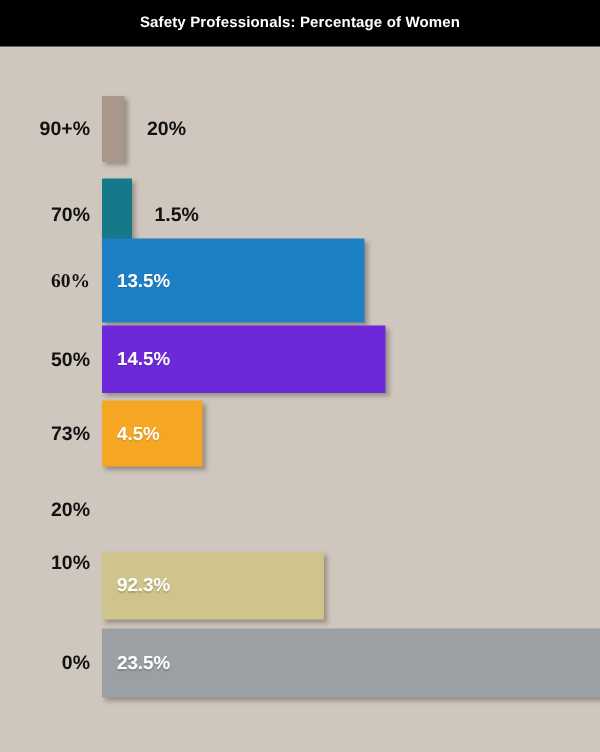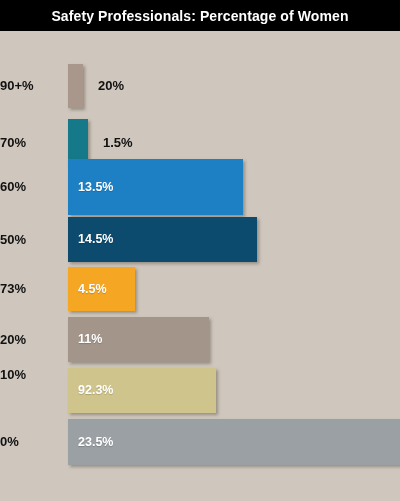--- a/index.html
+++ b/index.html
@@ -31,21 +31,21 @@
     width: 400px;
     height: 31px;
     background: #000000;
     display: flex;
     align-items: center;
     justify-content: center;
     box-sizing: border-box;
   }
   #chart-title {
     color: #ffffff;
-    font-size: 14px;
+    font-size: 10px;
     font-weight: bold;
     letter-spacing: 0.1px;
     line-height: 1;
     white-space: nowrap;
     text-align: right;
   }
 
   
   #plot-area {
     position: absolute;
@@ -60,21 +60,21 @@
     left: 0;
     width: 400px;
     display: flex;
     align-items: center;
   }
 
   .cat-label {
     position: absolute;
     left: 0;
     width: 60px;
-    text-align: left;
+    text-align: right;
     font-size: 13px;
     font-weight: bold;
     color: #111111;
     line-height: 1;
     white-space: nowrap;
   }
 
   .bar {
     position: absolute;
     left: 68px;
@@ -117,42 +117,39 @@
         <div class="cat-label" style="top: 15px;">90+%</div>
         <div class="bar" style="width: 15px; height: 44px; background: rgb(168, 151, 138);"></div>
         <div class="bar-value-outside" style="left: 98px; top: 15px;">20%</div>
       </div>
       <div class="bar-row" style="top: 88px; height: 47px;">
         <div class="cat-label" style="top: 17px;">70%</div>
         <div class="bar" style="width: 20px; height: 47px; background: rgb(21, 121, 138);"></div>
         <div class="bar-value-outside" style="left: 103px; top: 17px;">1.5%</div>
       </div>
       <div class="bar-row" style="top: 134px; height: 44px;">
-        <div class="cat-label" style="top: 15px;">60%</div>
+        <div class="cat-label" style="top: 15px; font-family: Liberation Serif, serif;">60%</div>
         <div class="bar" style="width: 175px; height: 56px; background: rgb(30, 128, 196);">
           <span class="bar-value-inside">13.5%</span>
         </div>
       </div>
       <div class="bar-row" style="top: 186px; height: 45px;">
         <div class="cat-label" style="top: 16px;">50%</div>
-        <div class="bar" style="width: 189px; height: 45px; background: #0c4a6e;">
+        <div class="bar" style="width: 189px; height: 45px; background: #6d28d9;">
           <span class="bar-value-inside">14.5%</span>
         </div>
       </div>
       <div class="bar-row" style="top: 236px; height: 44px;">
         <div class="cat-label" style="top: 15px;">73%</div>
         <div class="bar" style="width: 67px; height: 44px; background: rgb(245, 166, 35);">
           <span class="bar-value-inside">4.5%</span>
         </div>
       </div>
       <div class="bar-row" style="top: 286px; height: 45px;">
         <div class="cat-label" style="top: 16px;">20%</div>
-        <div class="bar" style="width: 141px; height: 45px; background: rgb(163, 149, 138);">
-          <span class="bar-value-inside">11%</span>
-        </div>
       </div>
       <div class="bar-row" style="top: 337px; height: 45px;">
         <div class="cat-label" style="top: 0;">10%</div>
         <div class="bar" style="width: 148px; height: 45px; background: rgb(207, 197, 140);">
           <span class="bar-value-inside">92.3%</span>
         </div>
       </div>
       <div class="bar-row" style="top: 388px; height: 46px;">
         <div class="cat-label" style="top: 16px;">0%</div>
         <div class="bar" style="width: 336px; height: 46px; background: rgb(154, 160, 163);">

